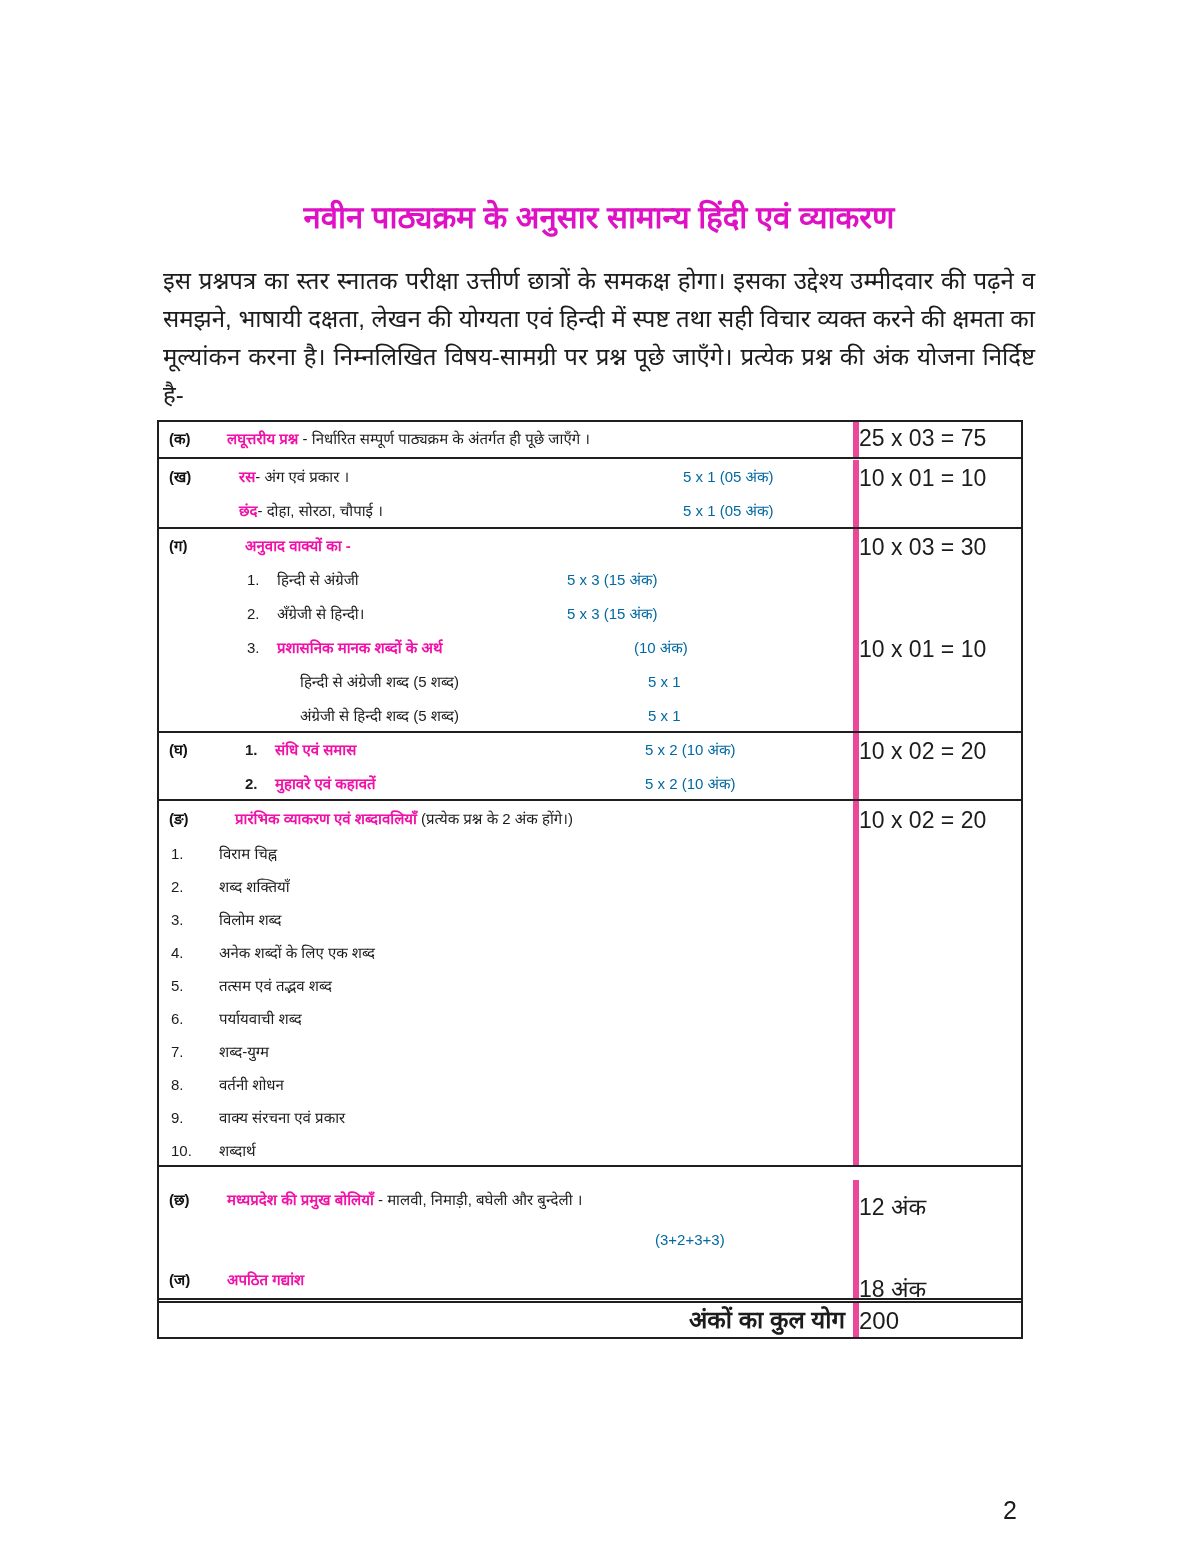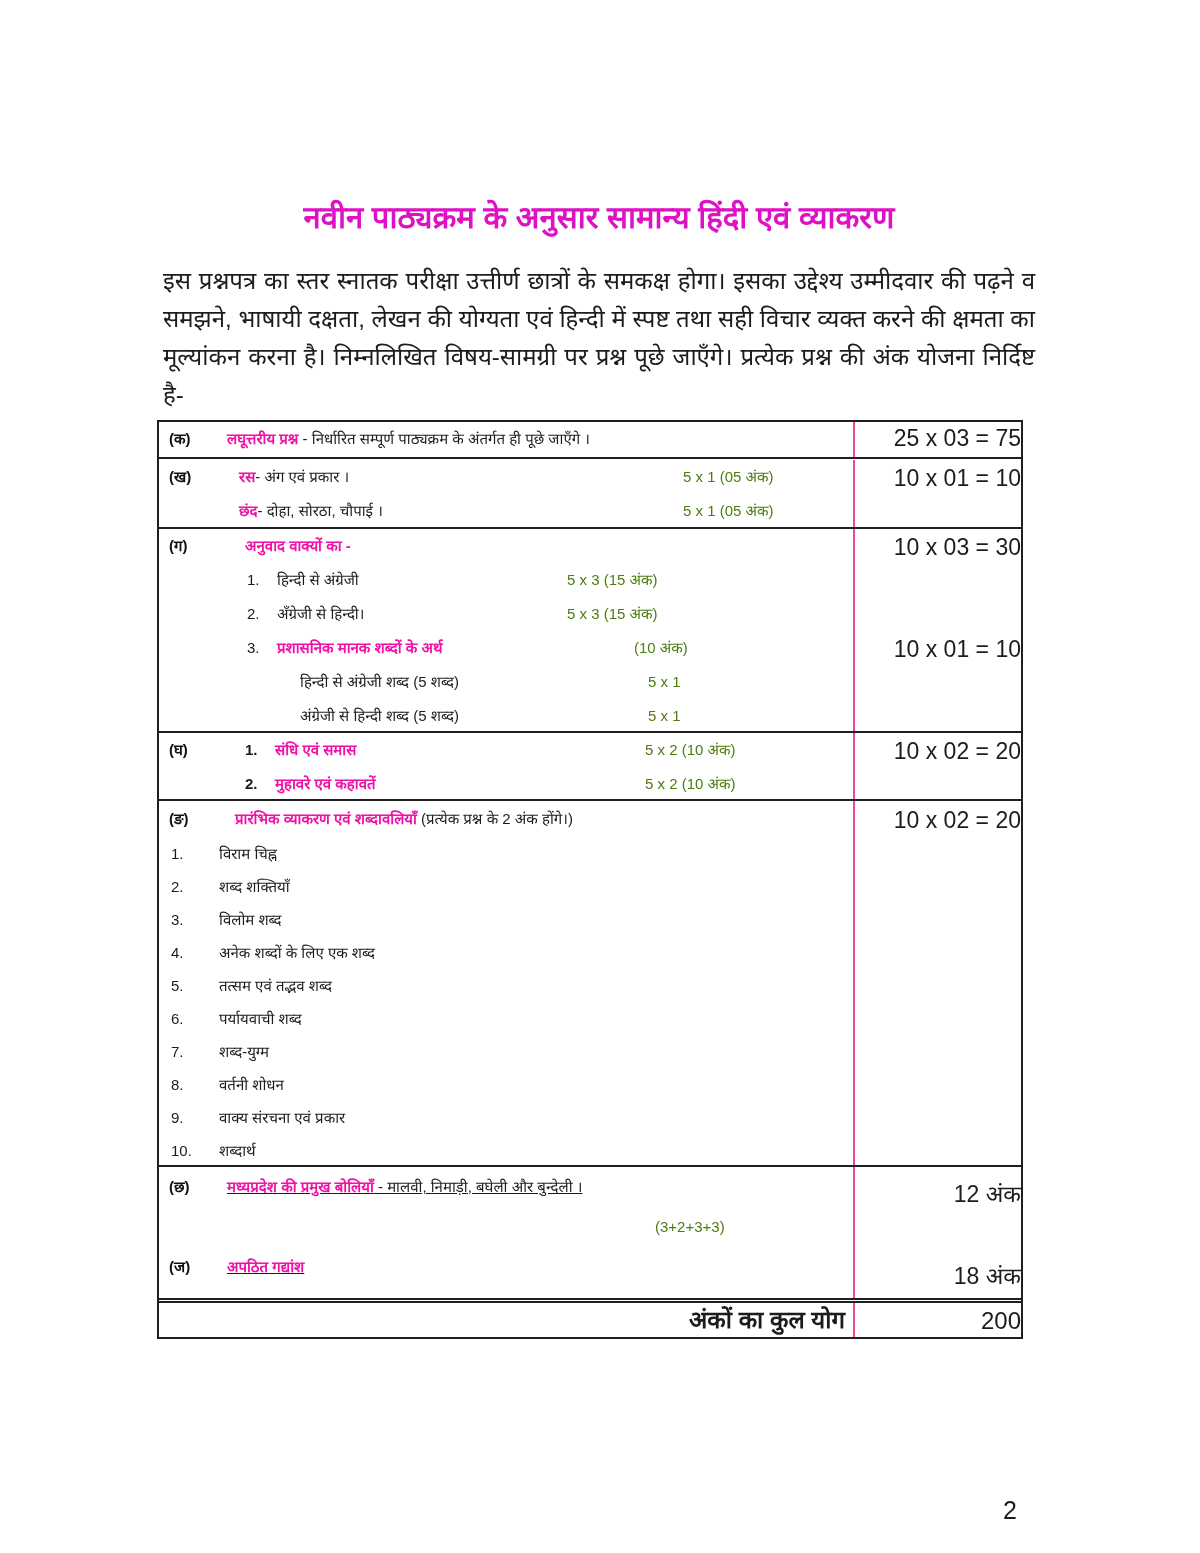--- a/index.html
+++ b/index.html
@@ -32,47 +32,47 @@
     margin-left:-6px;
     width:866px;
     border:2px solid #1f1f1f;
     box-sizing:border-box;
   }
   .sec{display:flex;box-sizing:border-box;}
   .sec + .sec{border-top:2px solid #1f1f1f;}
   .lcell{flex:1;position:relative;padding:0 0 0 10px;box-sizing:border-box;}
   .rcell{
     width:168px;flex:0 0 168px;
-    border-left:2px solid #ec4899;
+    border-left:6px solid #ec4899;
     position:relative;box-sizing:border-box;
-    text-align:right;font-size:23px;
+    text-align:left;font-size:23px;
   }
   .marks{position:absolute;left:0;right:0;white-space:nowrap;}
   .ln{position:relative;height:34px;line-height:34px;font-size:15px;white-space:nowrap;}
   .letter{display:inline-block;width:58px;font-weight:700;color:#111;}
   .pink{color:#f211a8;font-weight:700;}
   .blk{color:#1c1c1c;}
-  .mid{position:absolute;white-space:nowrap;color:#4d7c0f;font-weight:400;}
+  .mid{position:absolute;white-space:nowrap;color:#0369a1;font-weight:400;}
   .sec-k{height:35px;}   .sec-k .ln{height:33px;line-height:33px;}
   .sec-kh{height:70px;padding-top:1px;}
   .kh-indent{display:inline-block;width:70px;}
   .sec-kh .letter{width:70px;}
   .sec-g{height:204px;}
   .g-head-pink{margin-left:18px;}
   .g-ln{padding-left:78px;}
   .g-num{display:inline-block;width:30px;font-weight:400;}
   .g-sub{padding-left:131px;}
   .sec-gh{height:68px;}
   .gh-num{display:inline-block;width:30px;margin-left:18px;font-weight:700;}
   .sec-ng{height:366px;}
   .ng-head .pink{margin-left:8px;}
   .ng-item{height:33px;line-height:33px;}
   .ng-num{display:inline-block;width:48px;padding-left:2px;font-weight:400;}
   .sec-ch{height:72px;padding-top:2px;}
-  .sec-chhj{height:133px;padding-top:0;text-decoration:underline;}
+  .sec-chhj{height:133px;padding-top:13px;}
   .sec-chhj .ln{height:40px;line-height:40px;}
   .sec-total{height:39px;border-top:5px double #1f1f1f !important;}
   .total-label{
     position:absolute;right:8px;top:0;height:37px;line-height:34px;
     font-size:24px;font-weight:700;white-space:nowrap;
   }
   .total-value{top:4px;font-size:24px;}
   .pagenum{position:absolute;left:1003px;top:1452px;font-size:25px;color:#1c1c1c;}
 </style>
 </head>

